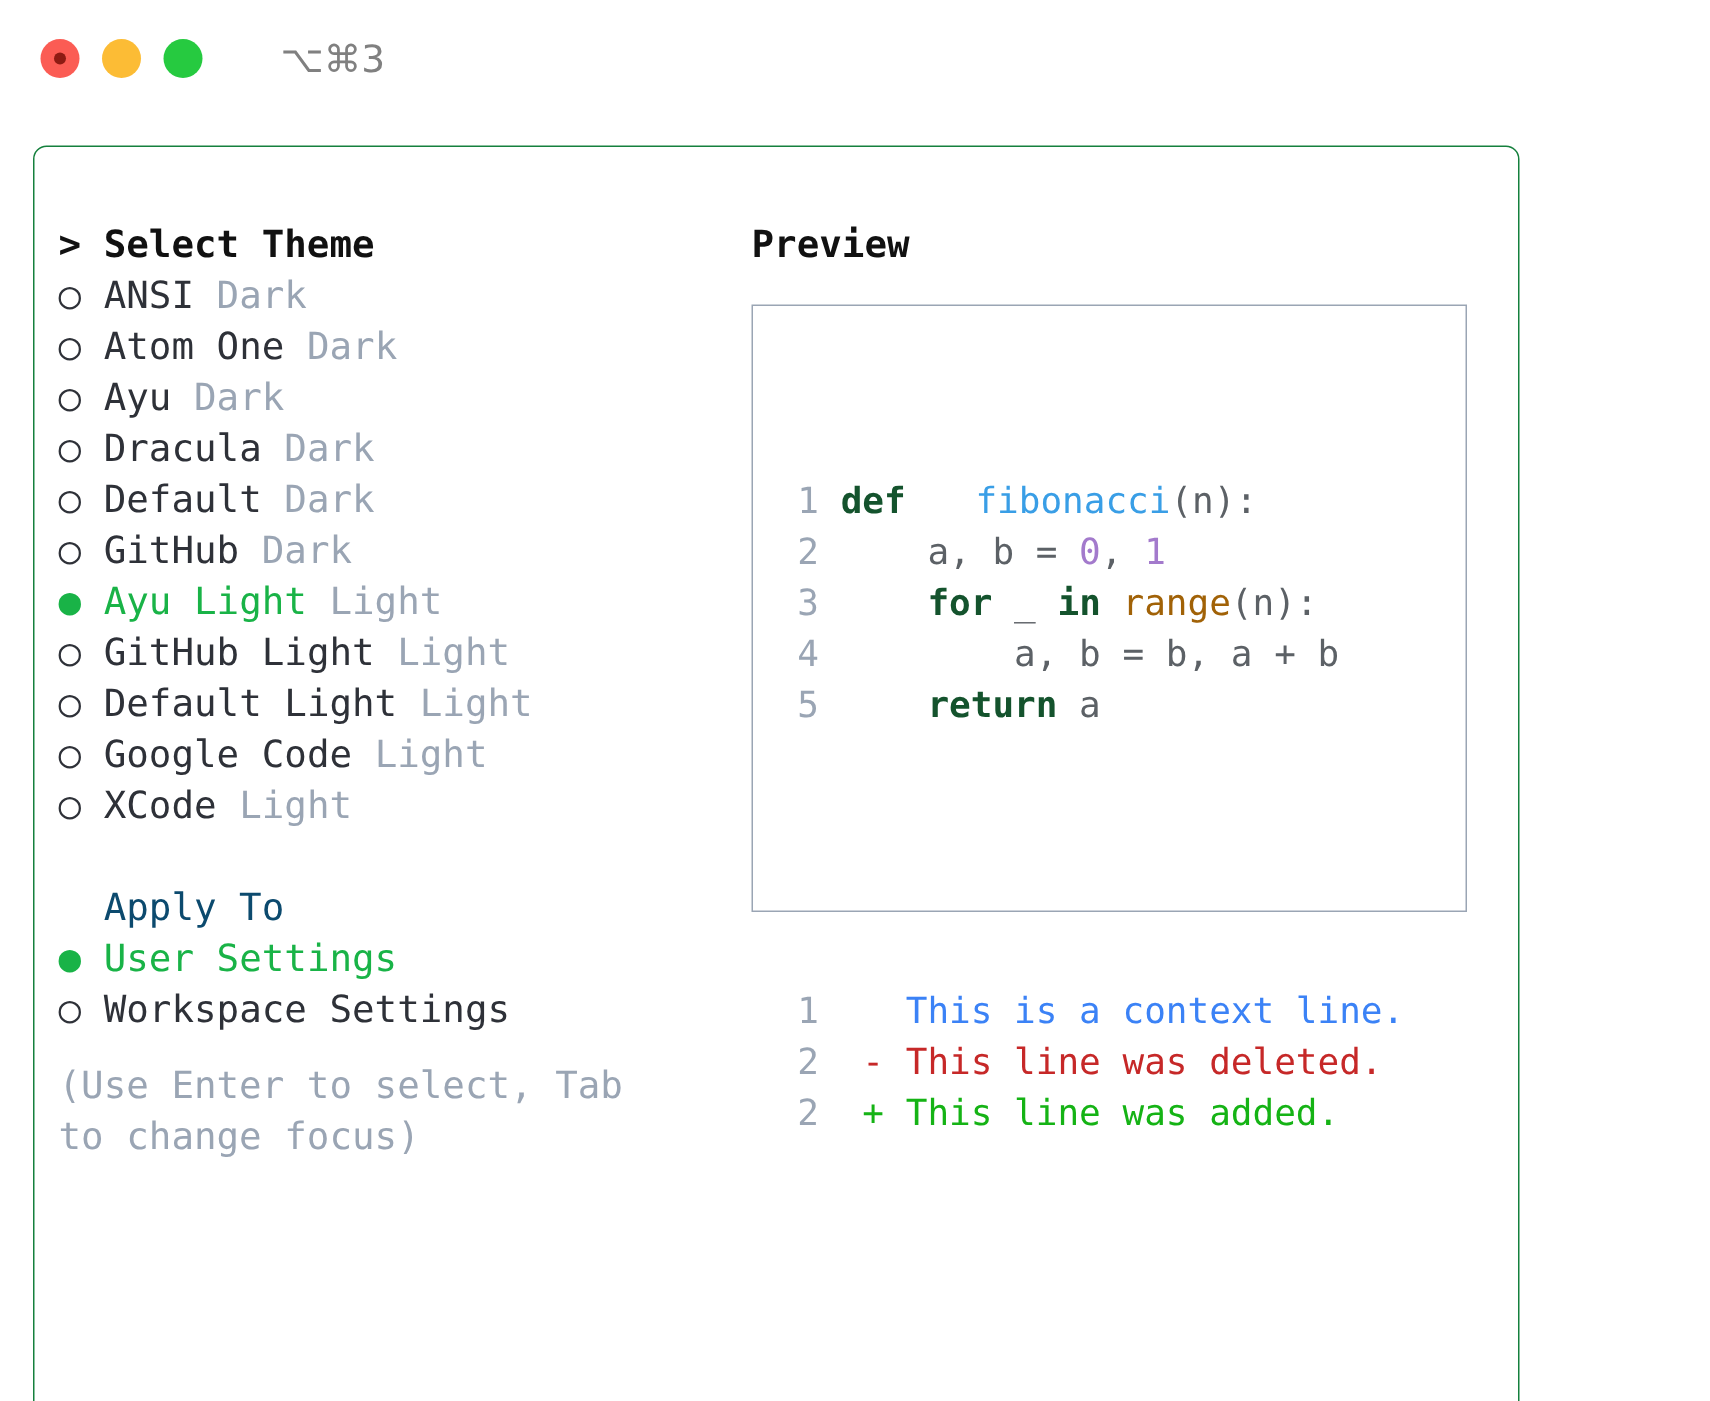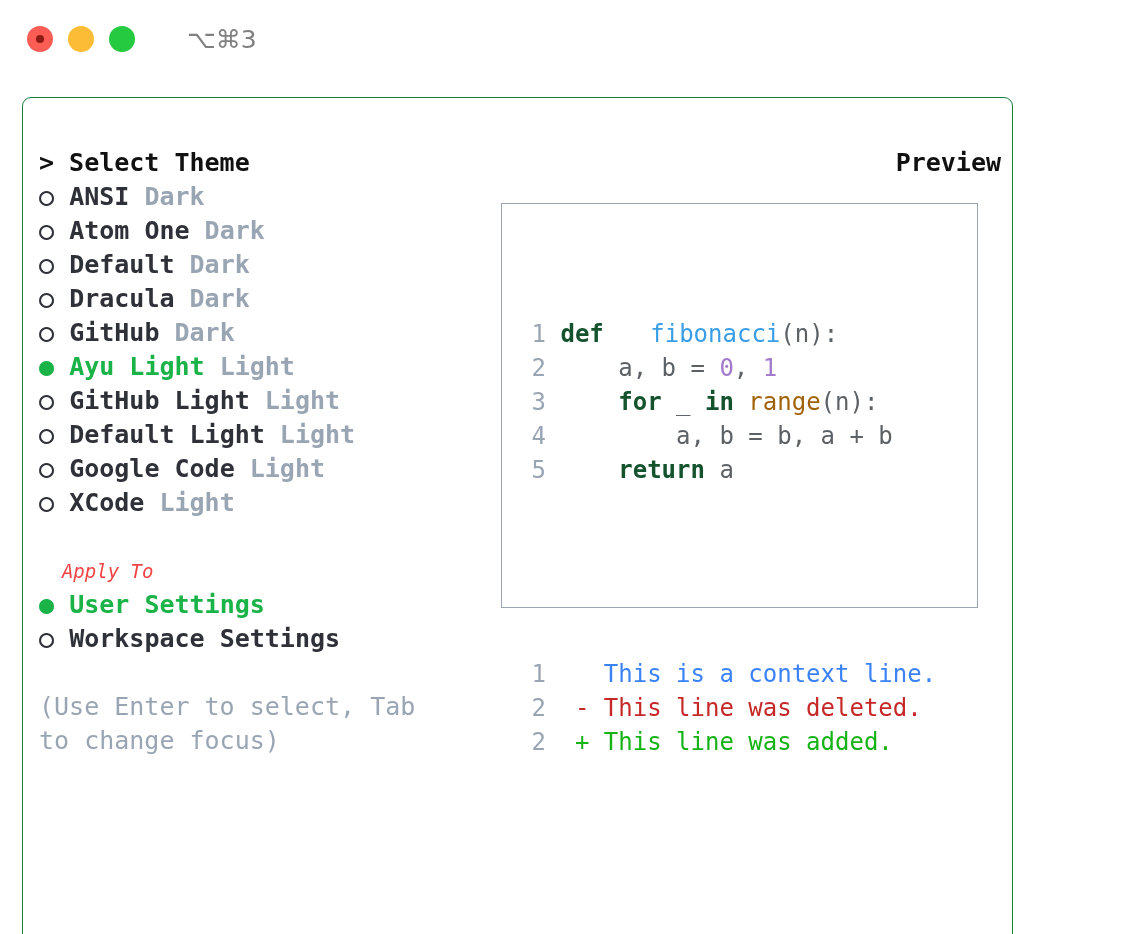--- a/index.html
+++ b/index.html
@@ -82,63 +82,60 @@
     position: absolute;
     left: 16px;
     top: 48px;
     width: 440px;
   }
   .col-right {
     position: absolute;
     left: 478px;
     top: 48px;
     width: 500px;
-    text-align: right;
   }
 
   .heading {
     font-size: 25px;
     font-weight: bold;
     color: #111111;
     line-height: 34px;
     white-space: pre;
   }
   .heading-plain {
-    font-size: 19px;
-    color: #ef4444;
-    line-height: 34px;
-    white-space: pre;
-    font-style: italic;
+    font-size: 25px;
+    color: #0c4a6e;
+    line-height: 34px;
+    white-space: pre;
   }
 
   .opt {
     font-size: 25px;
     line-height: 34px;
     color: #2e3138;
     white-space: pre;
     display: block;
-    font-weight: bold;
   }
   .opt .marker { display: inline; }
   .opt .label  { display: inline; }
   .opt .tag {
     display: inline;
     color: #9aa5b4;
   }
   .opt.selected .marker,
   .opt.selected .label { color: #19b347; }
 
   .spacer { height: 34px; }
 
   .hint {
     font-size: 25px;
     line-height: 34px;
     color: #9aa5b4;
     width: 410px;
-    margin-top: 34px;
+    margin-top: 17px;
     white-space: pre-wrap;
   }
 
   
   .preview-box {
     position: absolute;
     left: 478px;
     top: 105px;
     width: 477px;
     height: 405px;
@@ -189,22 +186,23 @@
     <div class="shortcut">⌥⌘3</div>
   </div>
 
   <div class="panel">
 
     <div class="col-left">
       <div class="heading">&gt; Select Theme</div>
       <div id="theme-list">
           <div class="opt"><span class="marker">○</span><span> </span><span class="label">ANSI</span><span class="tag"> Dark</span></div>
           <div class="opt"><span class="marker">○</span><span> </span><span class="label">Atom One</span><span class="tag"> Dark</span></div>
+          <div class="opt"><span class="marker">○</span><span> </span><span class="label">Ayu</span><span class="tag"> Dark</span></div>
+          <div class="opt"><span class="marker">○</span><span> </span><span class="label">Dracula</span><span class="tag"> Dark</span></div>
           <div class="opt"><span class="marker">○</span><span> </span><span class="label">Default</span><span class="tag"> Dark</span></div>
-          <div class="opt"><span class="marker">○</span><span> </span><span class="label">Dracula</span><span class="tag"> Dark</span></div>
           <div class="opt"><span class="marker">○</span><span> </span><span class="label">GitHub</span><span class="tag"> Dark</span></div>
           <div class="opt selected"><span class="marker">●</span><span> </span><span class="label">Ayu Light</span><span class="tag"> Light</span></div>
           <div class="opt"><span class="marker">○</span><span> </span><span class="label">GitHub Light</span><span class="tag"> Light</span></div>
           <div class="opt"><span class="marker">○</span><span> </span><span class="label">Default Light</span><span class="tag"> Light</span></div>
           <div class="opt"><span class="marker">○</span><span> </span><span class="label">Google Code</span><span class="tag"> Light</span></div>
           <div class="opt"><span class="marker">○</span><span> </span><span class="label">XCode</span><span class="tag"> Light</span></div>
         </div>
       <div class="spacer"></div>
       <div class="heading-plain">  Apply To</div>
       <div id="apply-list">

